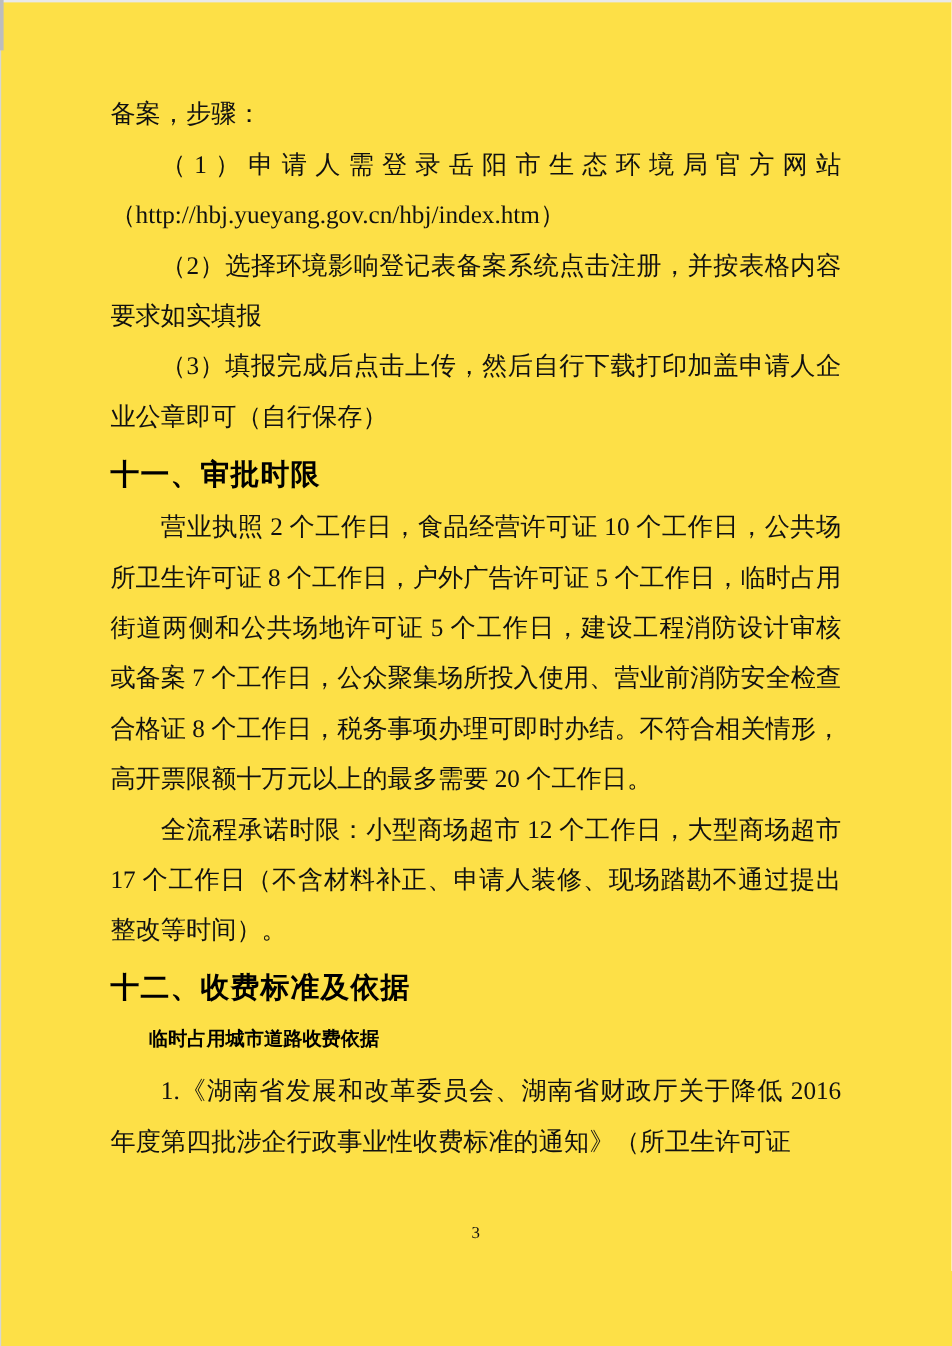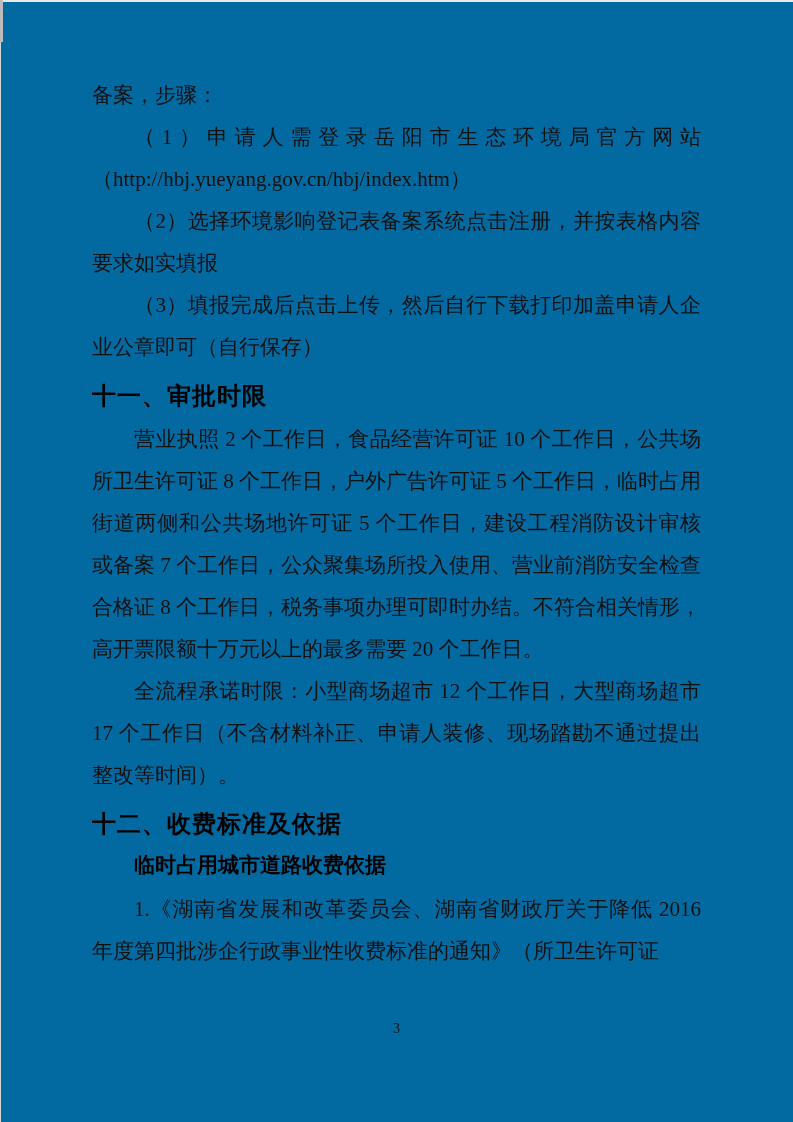--- a/index.html
+++ b/index.html
@@ -5,21 +5,21 @@
   html, body {
     margin: 0;
     padding: 0;
     background: #ffffff;
   }
   .page {
     position: relative;
     width: 793px;
     height: 1122px;
     margin: 0 auto;
-    background: #0369a1;
+    background: #fde047;
     color: #000000;
     overflow: hidden;
     font-family: "Liberation Serif", "DejaVu Serif", serif;
   }
   
   .scan-edge-top {
     position: absolute;
     top: 0; left: 0; right: 0;
     height: 2px;
     background: #e9e9e9;
@@ -59,23 +59,23 @@
   .heading .line {
     font-family: Liberation Sans, sans-serif;
     font-weight: bold;
     font-size: 24px;
     line-height: 44px;
     text-align-last: left;
     letter-spacing: 1px;
     color: #000000;
   }
   .subheading .line {
-    font-family: Liberation Mono, monospace;
+    font-family: Liberation Serif, serif;
     font-weight: bold;
-    font-size: 21px;
+    font-size: 16px;
     line-height: 42px;
     text-align-last: left;
     color: #000000;
   }
   .page-footer {
     position: absolute;
     top: 1020px;
     left: 0; right: 0;
     text-align: center;
     font-size: 14px;

